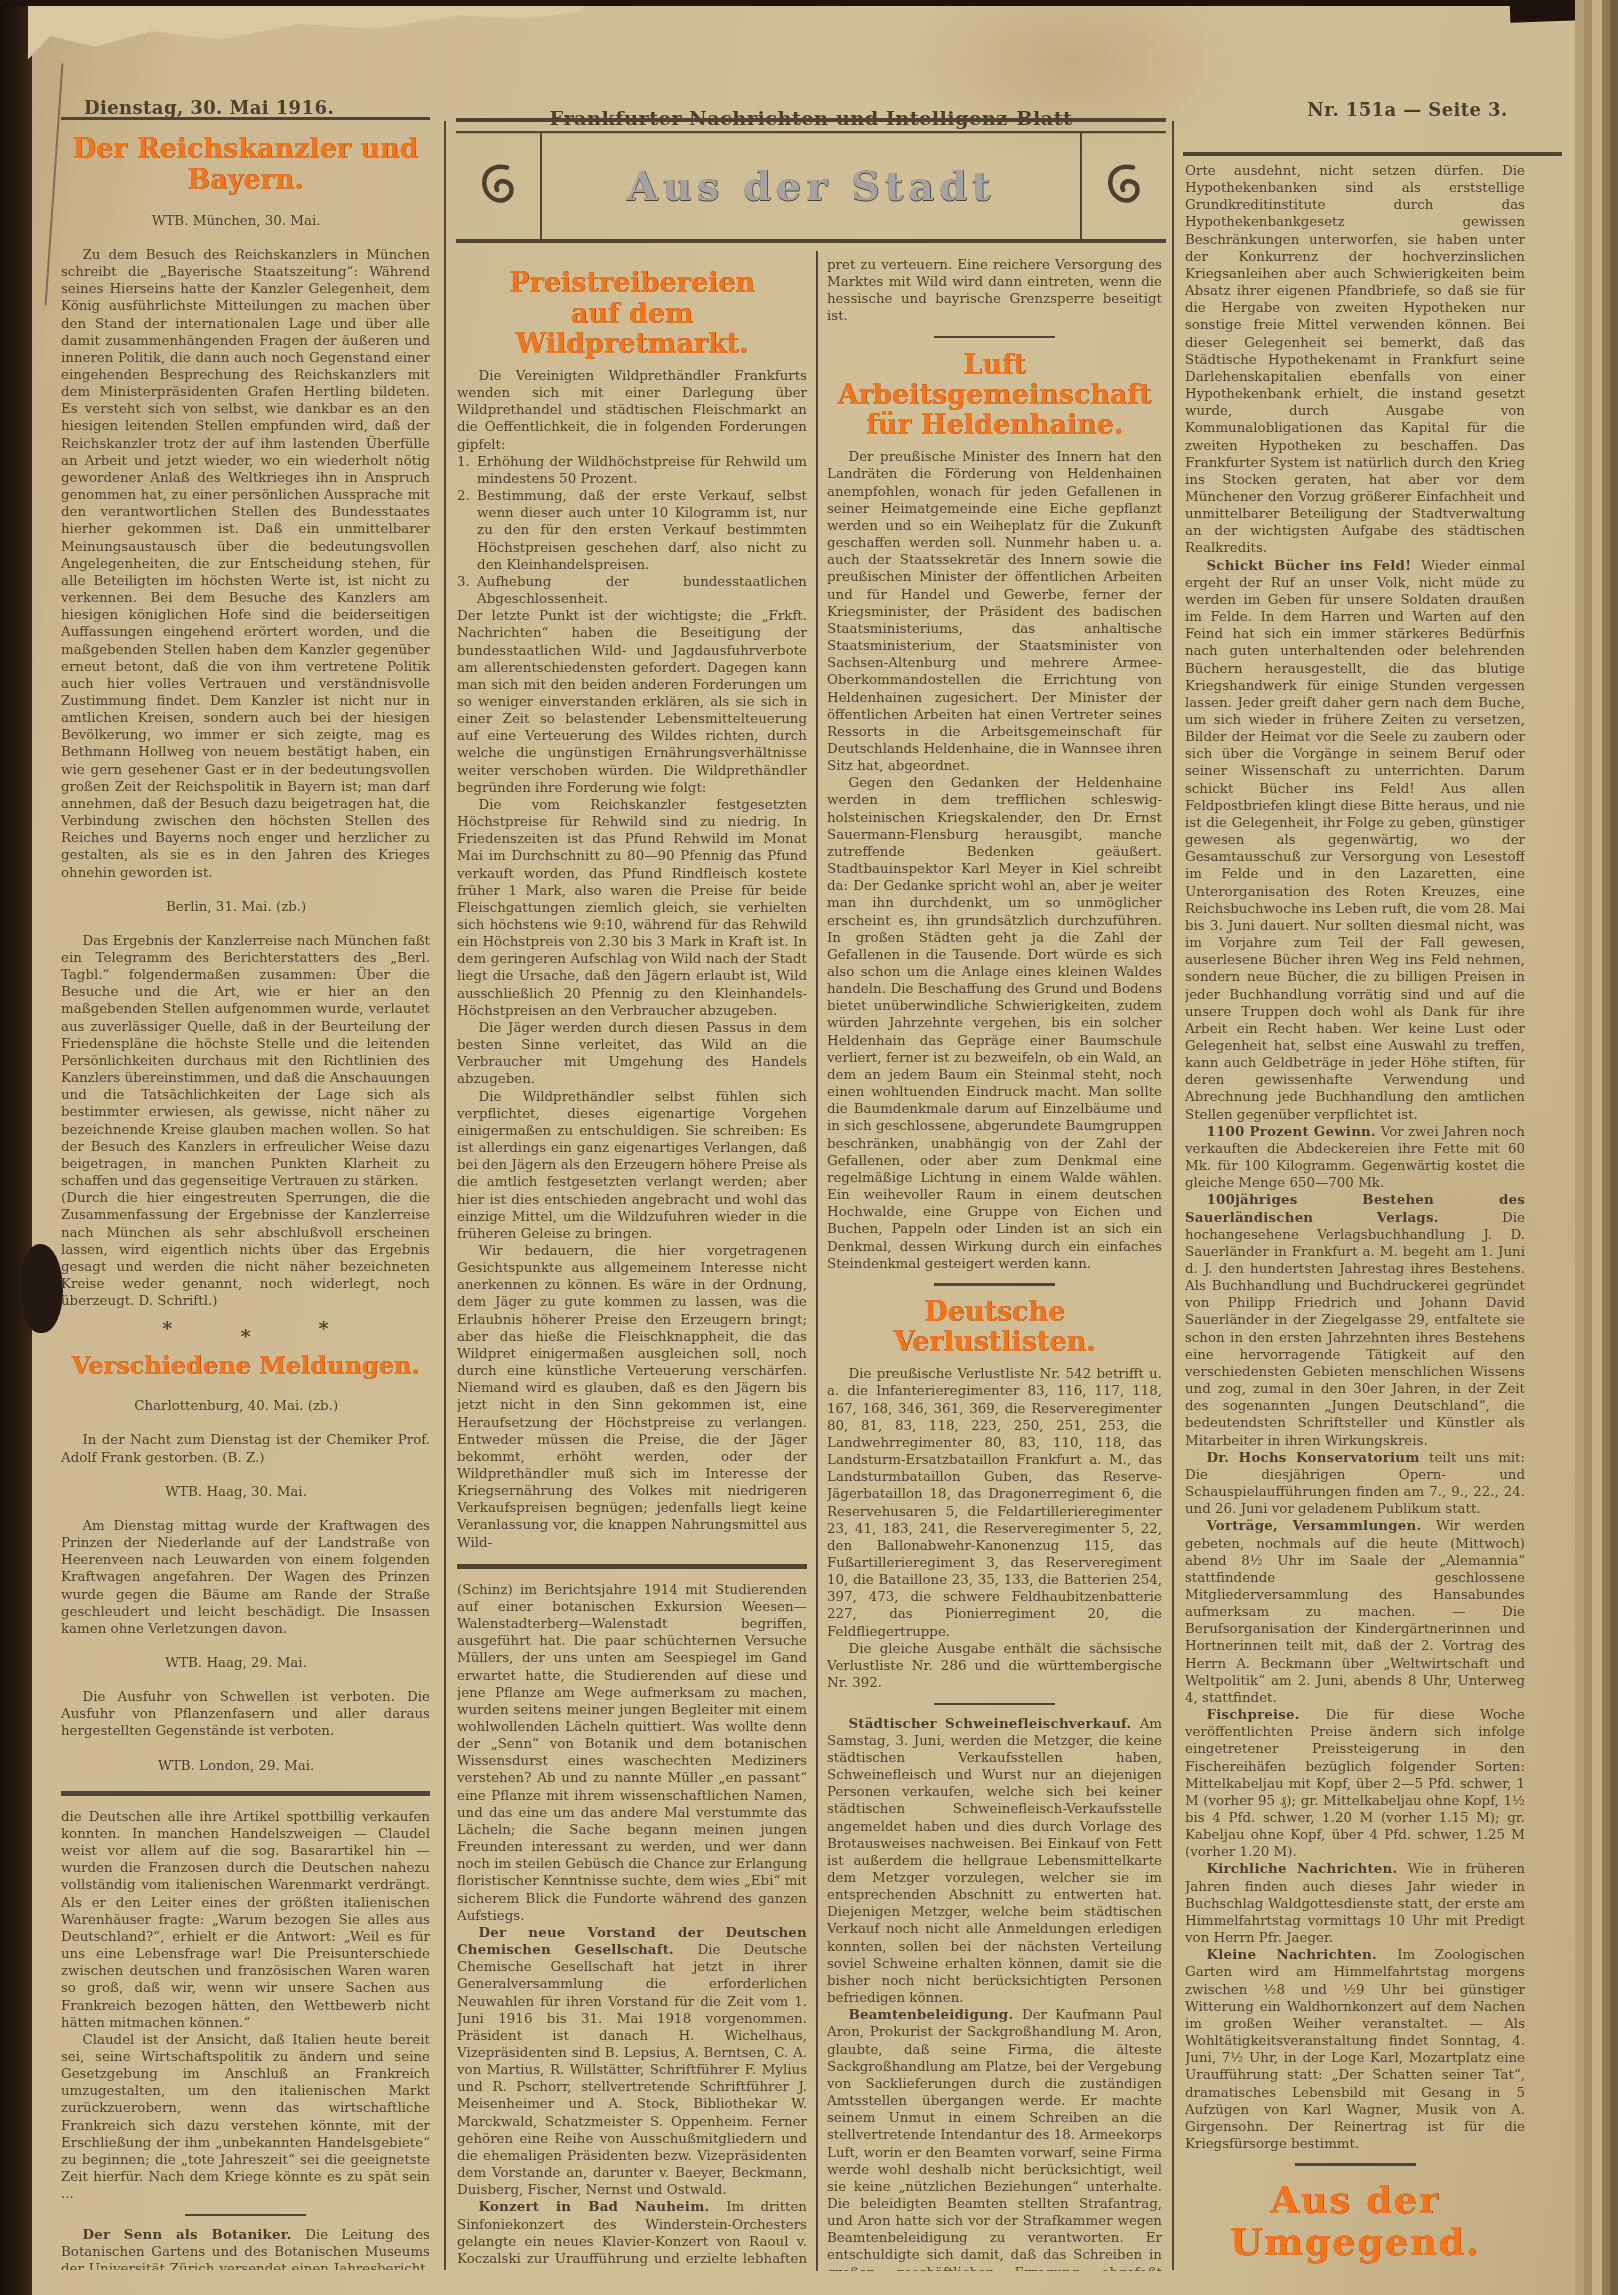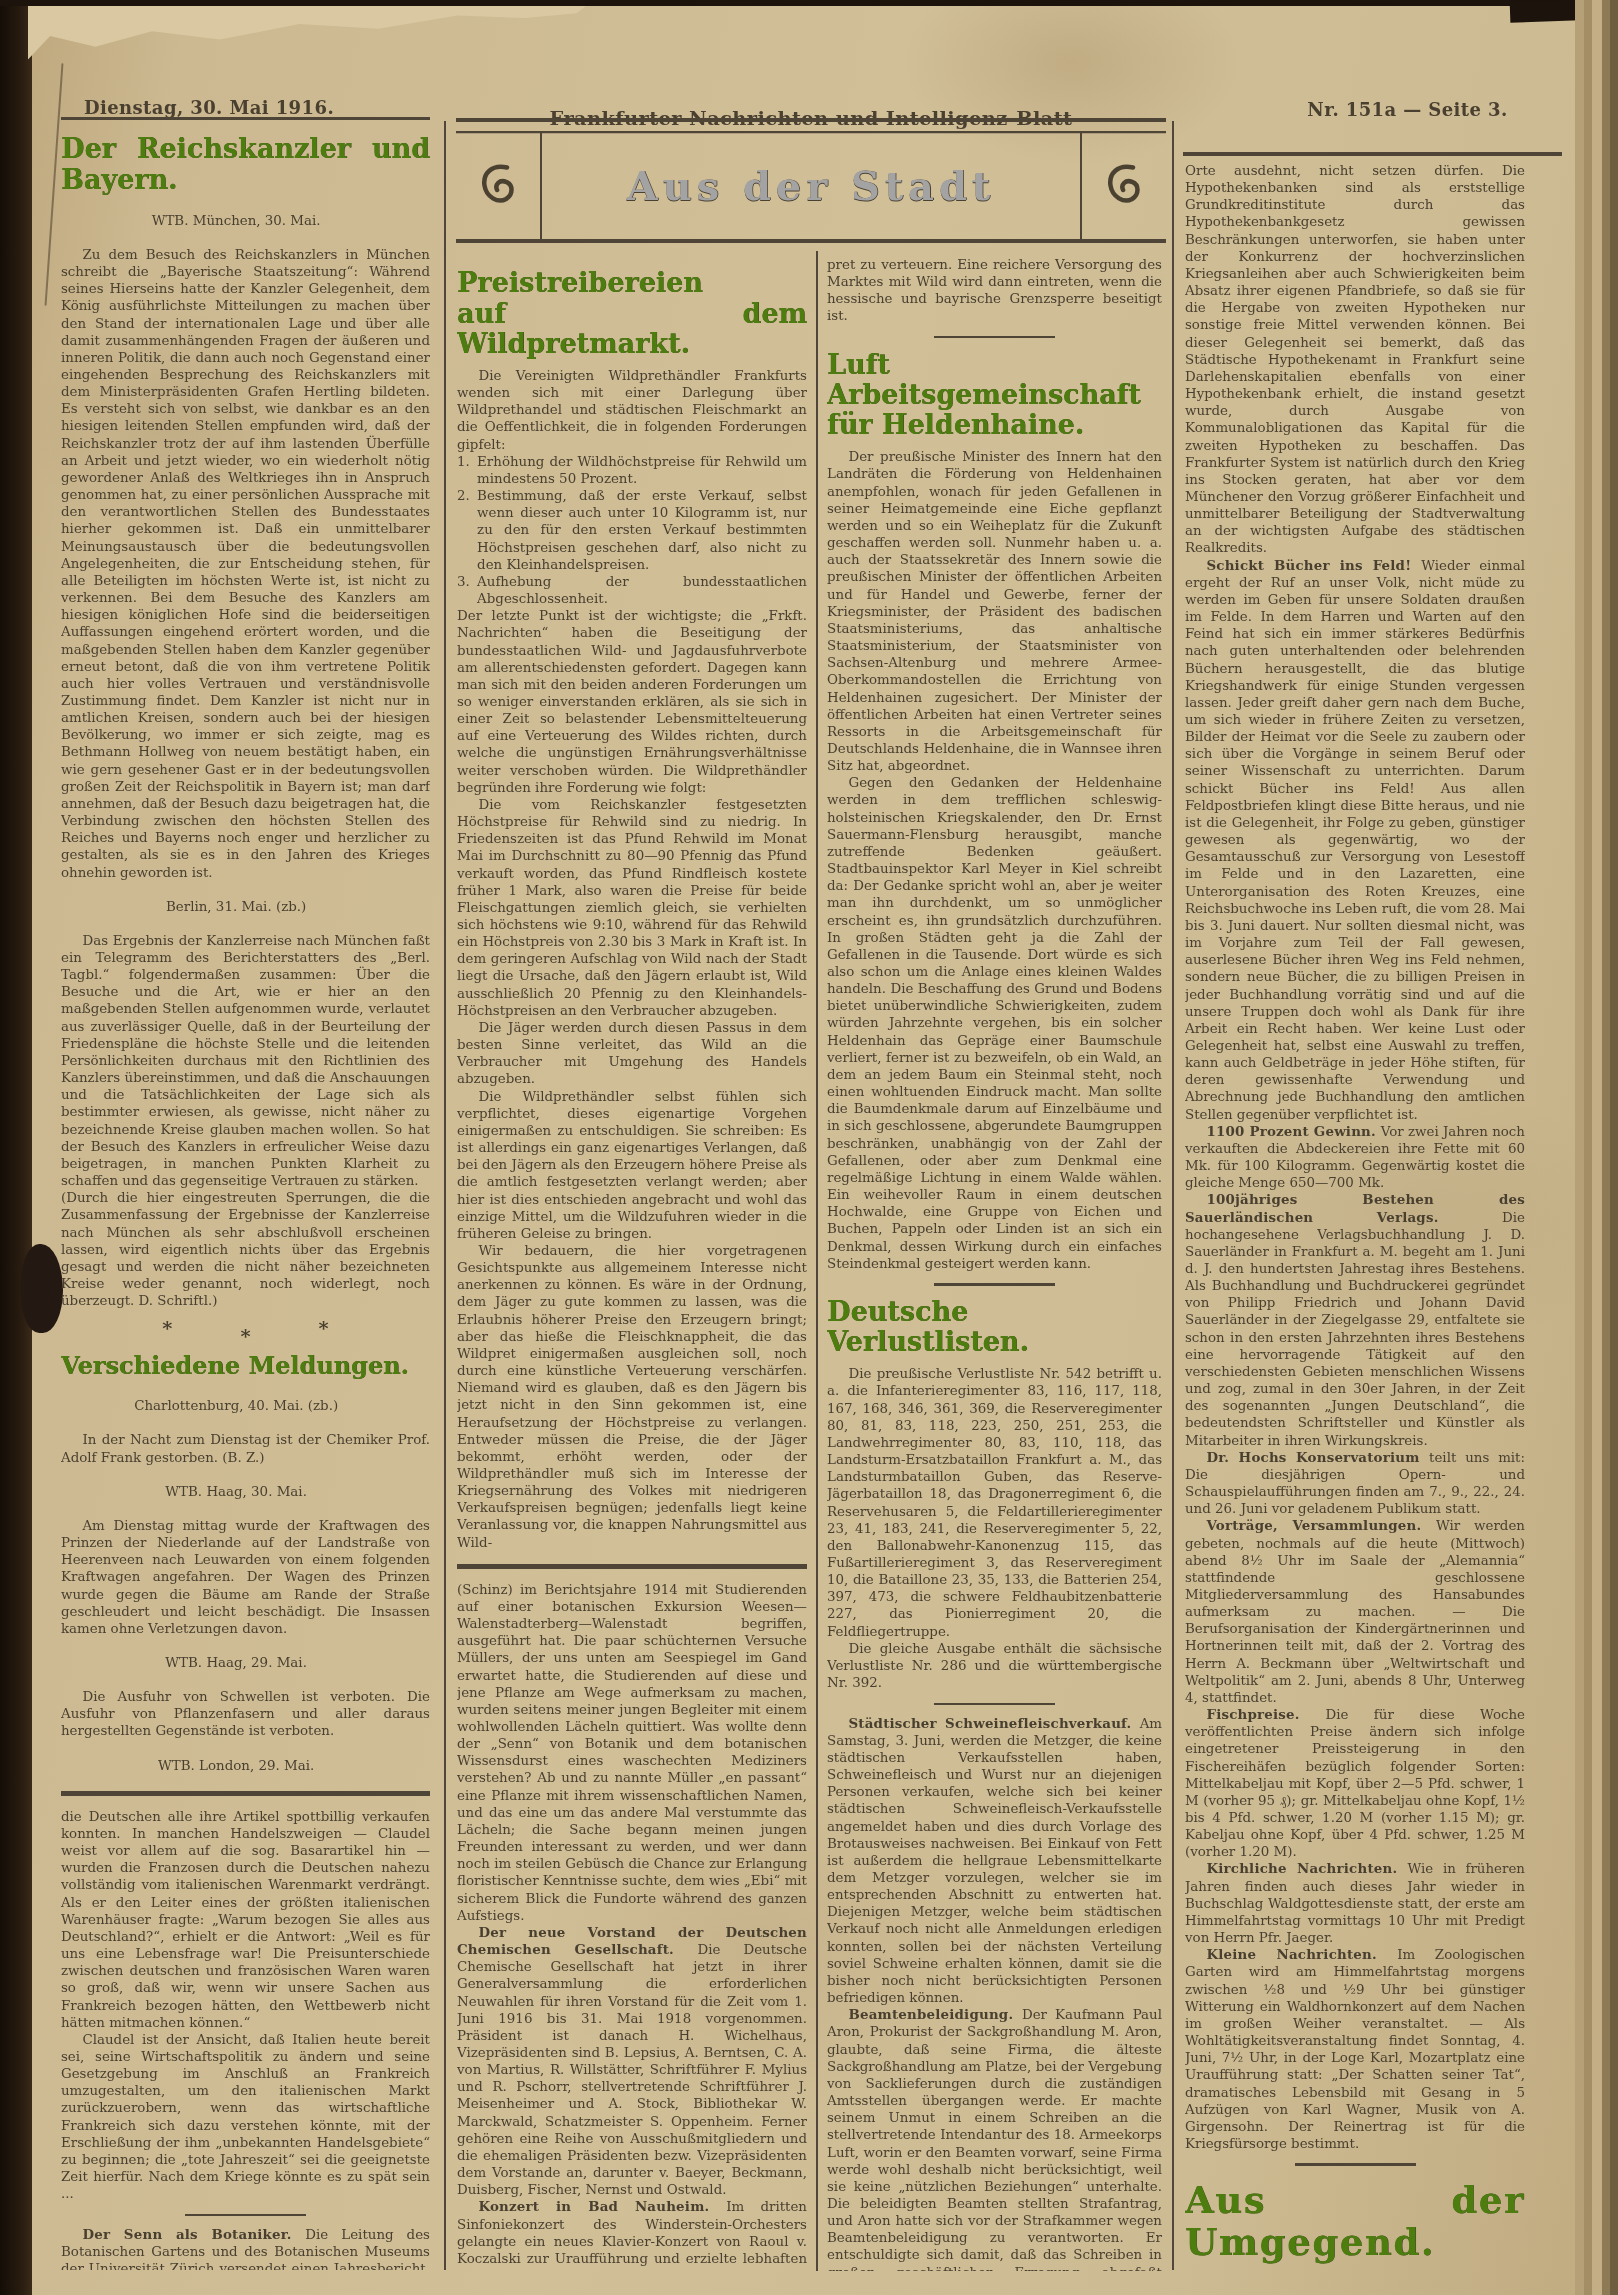--- a/index.html
+++ b/index.html
@@ -66,21 +66,21 @@
   .col{position:absolute;overflow:hidden;font-size:13.4px;line-height:1.28;text-align:justify;color:#483f2f;}
   #col1{left:61px;top:123px;width:369px;height:2147px;}
   #col2{left:457px;top:257px;width:350px;height:2013px;}
   #col3{left:827px;top:256px;width:335px;height:2015px;}
   #col4{left:1185px;top:162px;width:340px;height:2109px;}
 
   .col .p{margin:0;text-indent:1.6em;}
   .col .p.noind{text-indent:0;}
   .col .lead{font-weight:bold;letter-spacing:0.2px;}
   .col .dl{text-align:center;font-weight:normal;padding-right:1.4em;margin:17px 0;}
-  .col .head{font-weight:bold;margin:11.3px 0 8px;line-height:1.12;color:#4d7c0f;text-shadow:0.3px 0 0 #443b2c;}
+  .col .head{font-weight:bold;text-align:center;margin:11.3px 0 8px;line-height:1.12;color:#f97316;text-shadow:0.3px 0 0 #443b2c;}
   .col .head.lg{font-size:27px;}
   .col .head.md{font-size:24px;}
   .col .head.xl{font-size:37px;letter-spacing:1.6px;margin:14.6px 0 9.7px;}
   .col .sub{font-weight:bold;text-align:center;font-size:22px;margin:3.2px 0 8px;text-shadow:0.2px 0 0 #443b2c;}
   .col .stars{display:flex;justify-content:center;gap:68px;font-size:19.4px;font-weight:bold;margin:8px 0 1.6px;}
   .col .stars span:nth-child(2){transform:translateY(8px);}
   .col .hrT{height:5.7px;background:#4e4537;margin:13px 0 11.3px;}
   .col .hrS{width:121px;height:2.4px;background:#4e4537;margin:11.3px auto 9.7px;}
   .col .num{display:flex;margin:0;}
   .col .num .n{flex:0 0 1.5em;}

